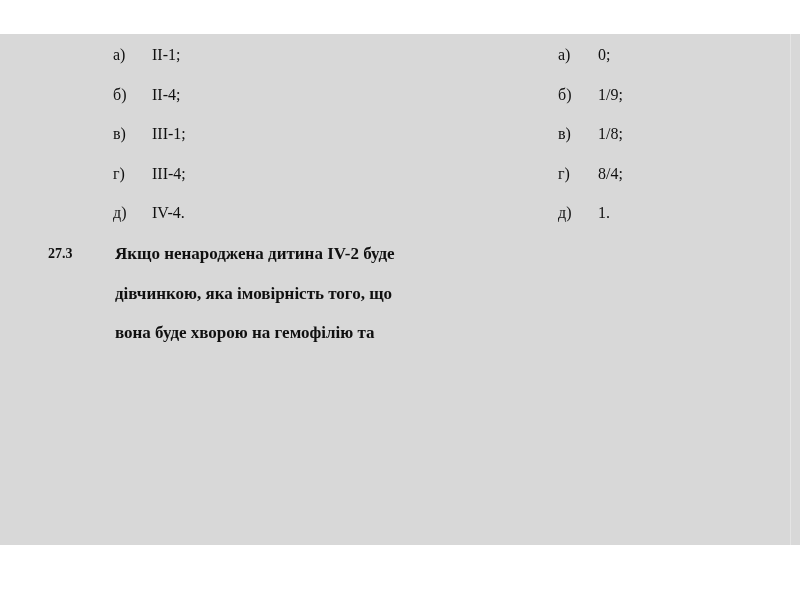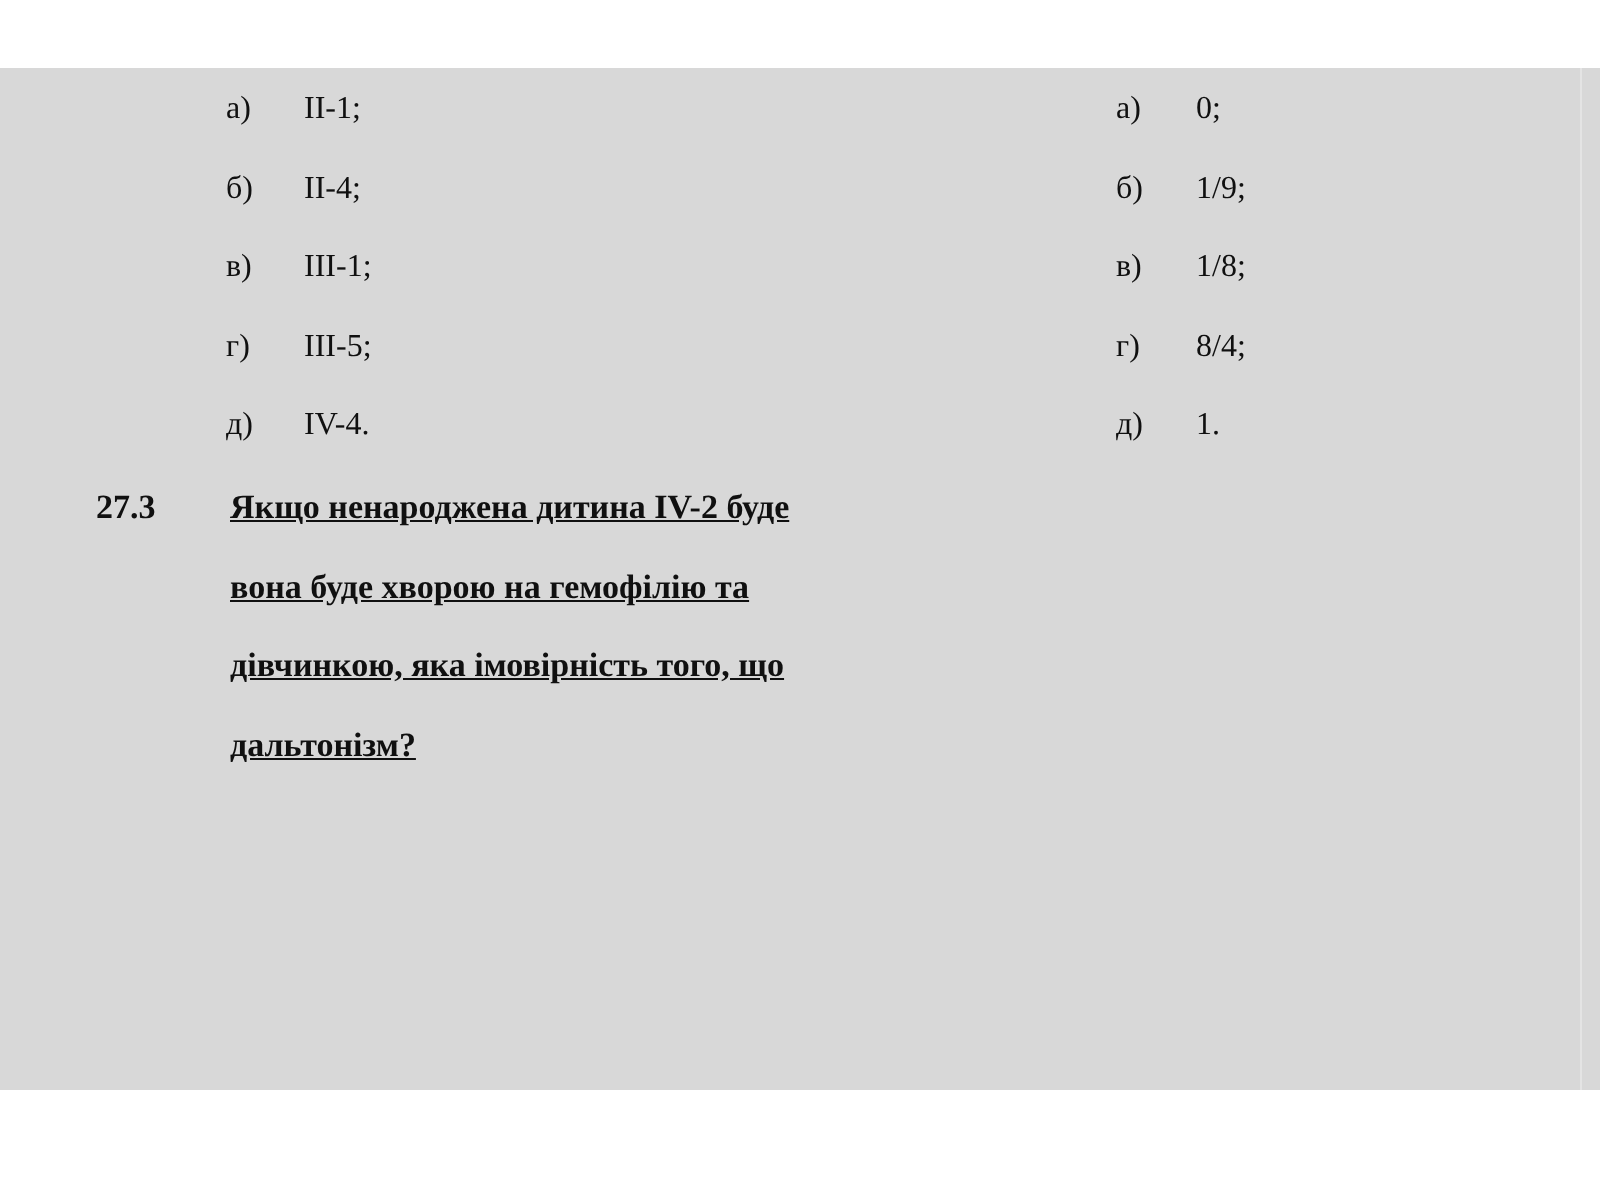--- a/index.html
+++ b/index.html
@@ -43,32 +43,31 @@
     line-height: 39.5px;
     font-size: 16px;
     white-space: nowrap;
   }
   .option-label  { width: 39px; }
   .options-right .option-label { width: 40px; }
   .question-number {
     position: absolute;
     left: 48px;
     top: 234px;
-    font-size: 17px;
+    font-size: 14px;
     font-weight: bold;
     line-height: 39.5px;
   }
   .question-text {
     position: absolute;
     left: 115px;
     top: 234px;
     width: 330px;
     font-size: 17px;
     font-weight: bold;
-    text-decoration: underline;
   }
   .question-line {
     height: 39.5px;
     line-height: 39.5px;
     white-space: nowrap;
   }
 </style>
 </head>
 <body>
 
@@ -83,21 +82,21 @@
   <div class="option-row">
     <span class="option-label">б)</span>
     <span class="option-value">II-4;</span>
   </div>
   <div class="option-row">
     <span class="option-label">в)</span>
     <span class="option-value">III-1;</span>
   </div>
   <div class="option-row">
     <span class="option-label">г)</span>
-    <span class="option-value">III-5;</span>
+    <span class="option-value">III-4;</span>
   </div>
   <div class="option-row">
     <span class="option-label">д)</span>
     <span class="option-value">IV-4.</span>
   </div>
 </div>
 
 <div class="options options-right">
   <div class="option-row">
     <span class="option-label">а)</span>
@@ -118,16 +117,15 @@
   <div class="option-row">
     <span class="option-label">д)</span>
     <span class="option-value">1.</span>
   </div>
 </div>
 
 <div class="question-number">27.3</div>
 
 <div class="question-text">
   <div class="question-line">Якщо ненароджена дитина IV-2 буде</div>
+  <div class="question-line">дівчинкою, яка імовірність того, що</div>
   <div class="question-line">вона буде хворою на гемофілію та</div>
-  <div class="question-line">дівчинкою, яка імовірність того, що</div>
-  <div class="question-line">дальтонізм?</div>
 </div>
 
 </body></html>

